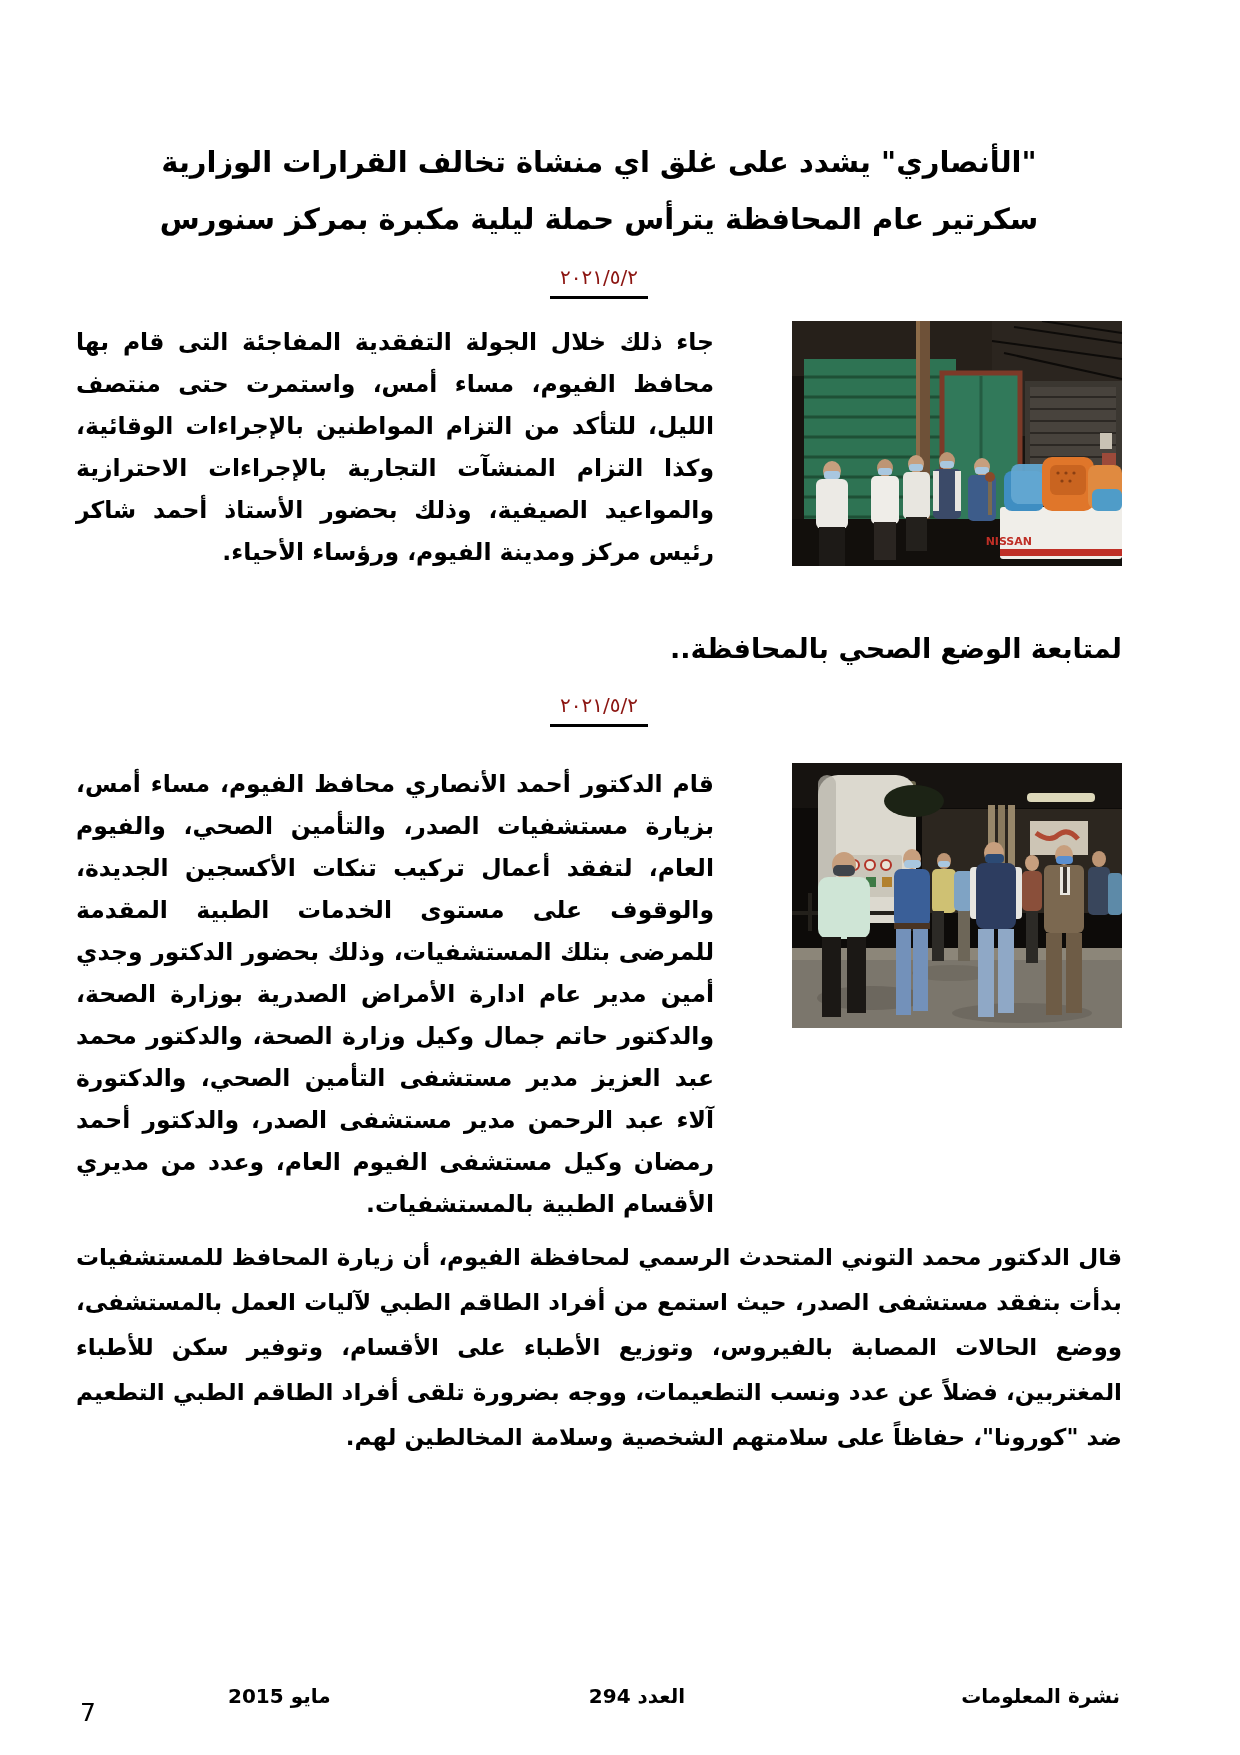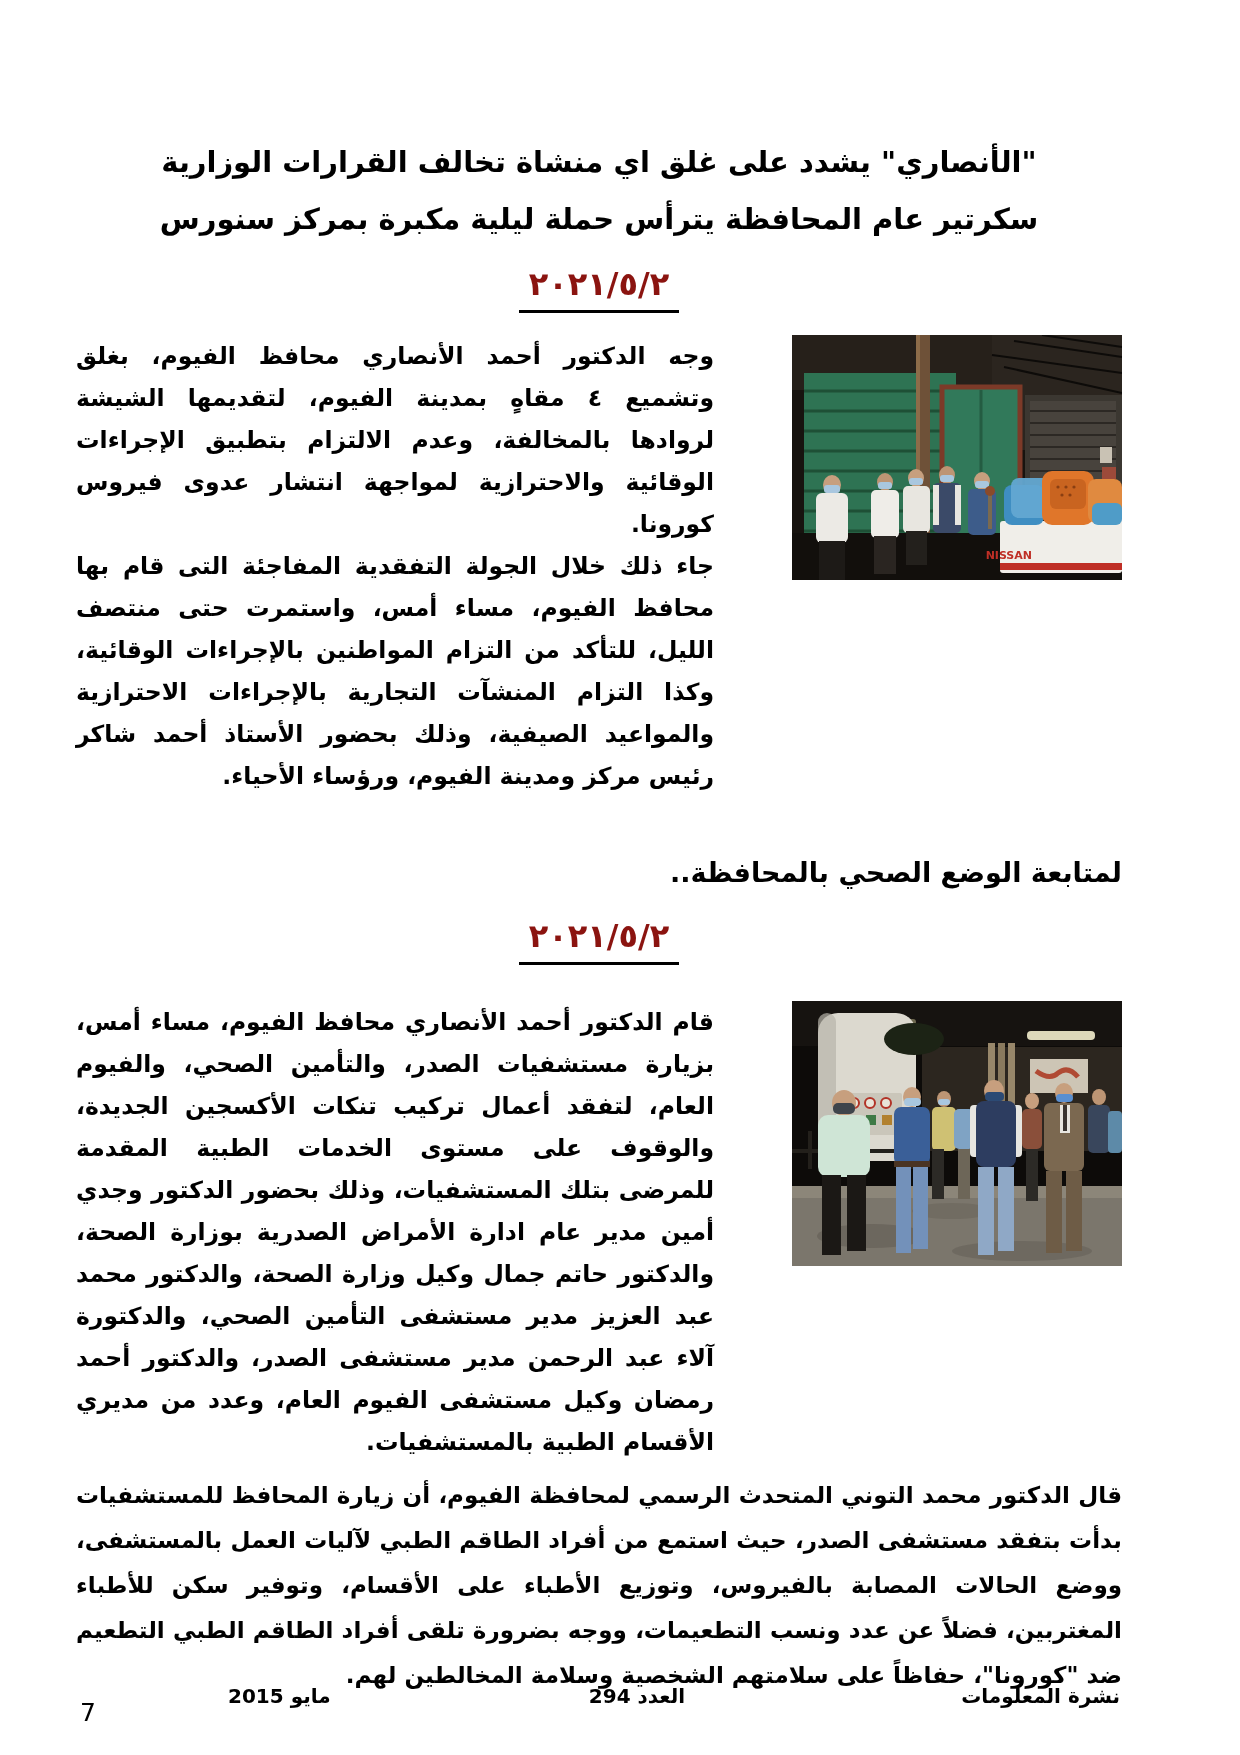--- a/index.html
+++ b/index.html
@@ -14,21 +14,21 @@
     color:#000;
   }
   .content{padding:140px 118px 0 76px;}
   .headline{
     text-align:center;font-weight:bold;font-size:29px;line-height:44px;
     letter-spacing:-0.5px;margin:0;
   }
   .headline.second{margin-top:13px;}
   .date-row{text-align:center;margin-top:24px;}
   .date{
-    display:inline-block;font-weight:bold;font-size:32px;
+    display:inline-block;font-weight:normal;font-size:20px;
     padding:0 10px 7px 10px;border-bottom:3px solid #000;
   }
   .article-body{display:flex;align-items:flex-start;margin-top:22px;}
   .article-photo{flex:0 0 330px;margin-left:78px;line-height:0;}
   .article-photo svg{display:block;}
   .body-text{
     flex:1 1 auto;text-align:justify;font-weight:bold;
     font-size:23.5px;line-height:42px;
   }
   .body-text p{margin:0;}
@@ -149,21 +149,20 @@
                 <circle cx="270" cy="160" r="1.6" fill="#8a3f12"></circle>
               <circle cx="278" cy="160" r="1.6" fill="#8a3f12"></circle>
               <rect x="296" y="144" width="34" height="44" rx="8" fill="#e08a40"></rect>
               <rect x="300" y="168" width="30" height="22" rx="6" fill="#4f9cc8"></rect>
               <rect x="196" y="160" width="4" height="34" fill="#7a6a50"></rect>
               <circle cx="198" cy="156" r="5" fill="#8a4a2a"></circle>
             </g>
           </svg>
         </div>
         <div class="body-text">
-          <p>وجه الدكتور أحمد الأنصاري محافظ الفيوم، بغلق وتشميع ٤ مقاهٍ بمدينة الفيوم، لتقديمها الشيشة لروادها بالمخالفة، وعدم الالتزام بتطبيق الإجراءات الوقائية والاحترازية لمواجهة انتشار عدوى فيروس كورونا.</p>
           <p>جاء ذلك خلال الجولة التفقدية المفاجئة التى قام بها محافظ الفيوم، مساء أمس، واستمرت حتى منتصف الليل، للتأكد من التزام المواطنين بالإجراءات الوقائية، وكذا التزام المنشآت التجارية بالإجراءات الاحترازية والمواعيد الصيفية، وذلك بحضور الأستاذ أحمد شاكر رئيس مركز ومدينة الفيوم، ورؤساء الأحياء.</p>
         </div>
       </div>
     </section>
 
     <section>
       <div class="kicker">لمتابعة الوضع الصحي بالمحافظة..</div>
 
       <div class="date-row">
         <span class="date" style="color:#8b1410;">٢٠٢١/٥/٢</span>

